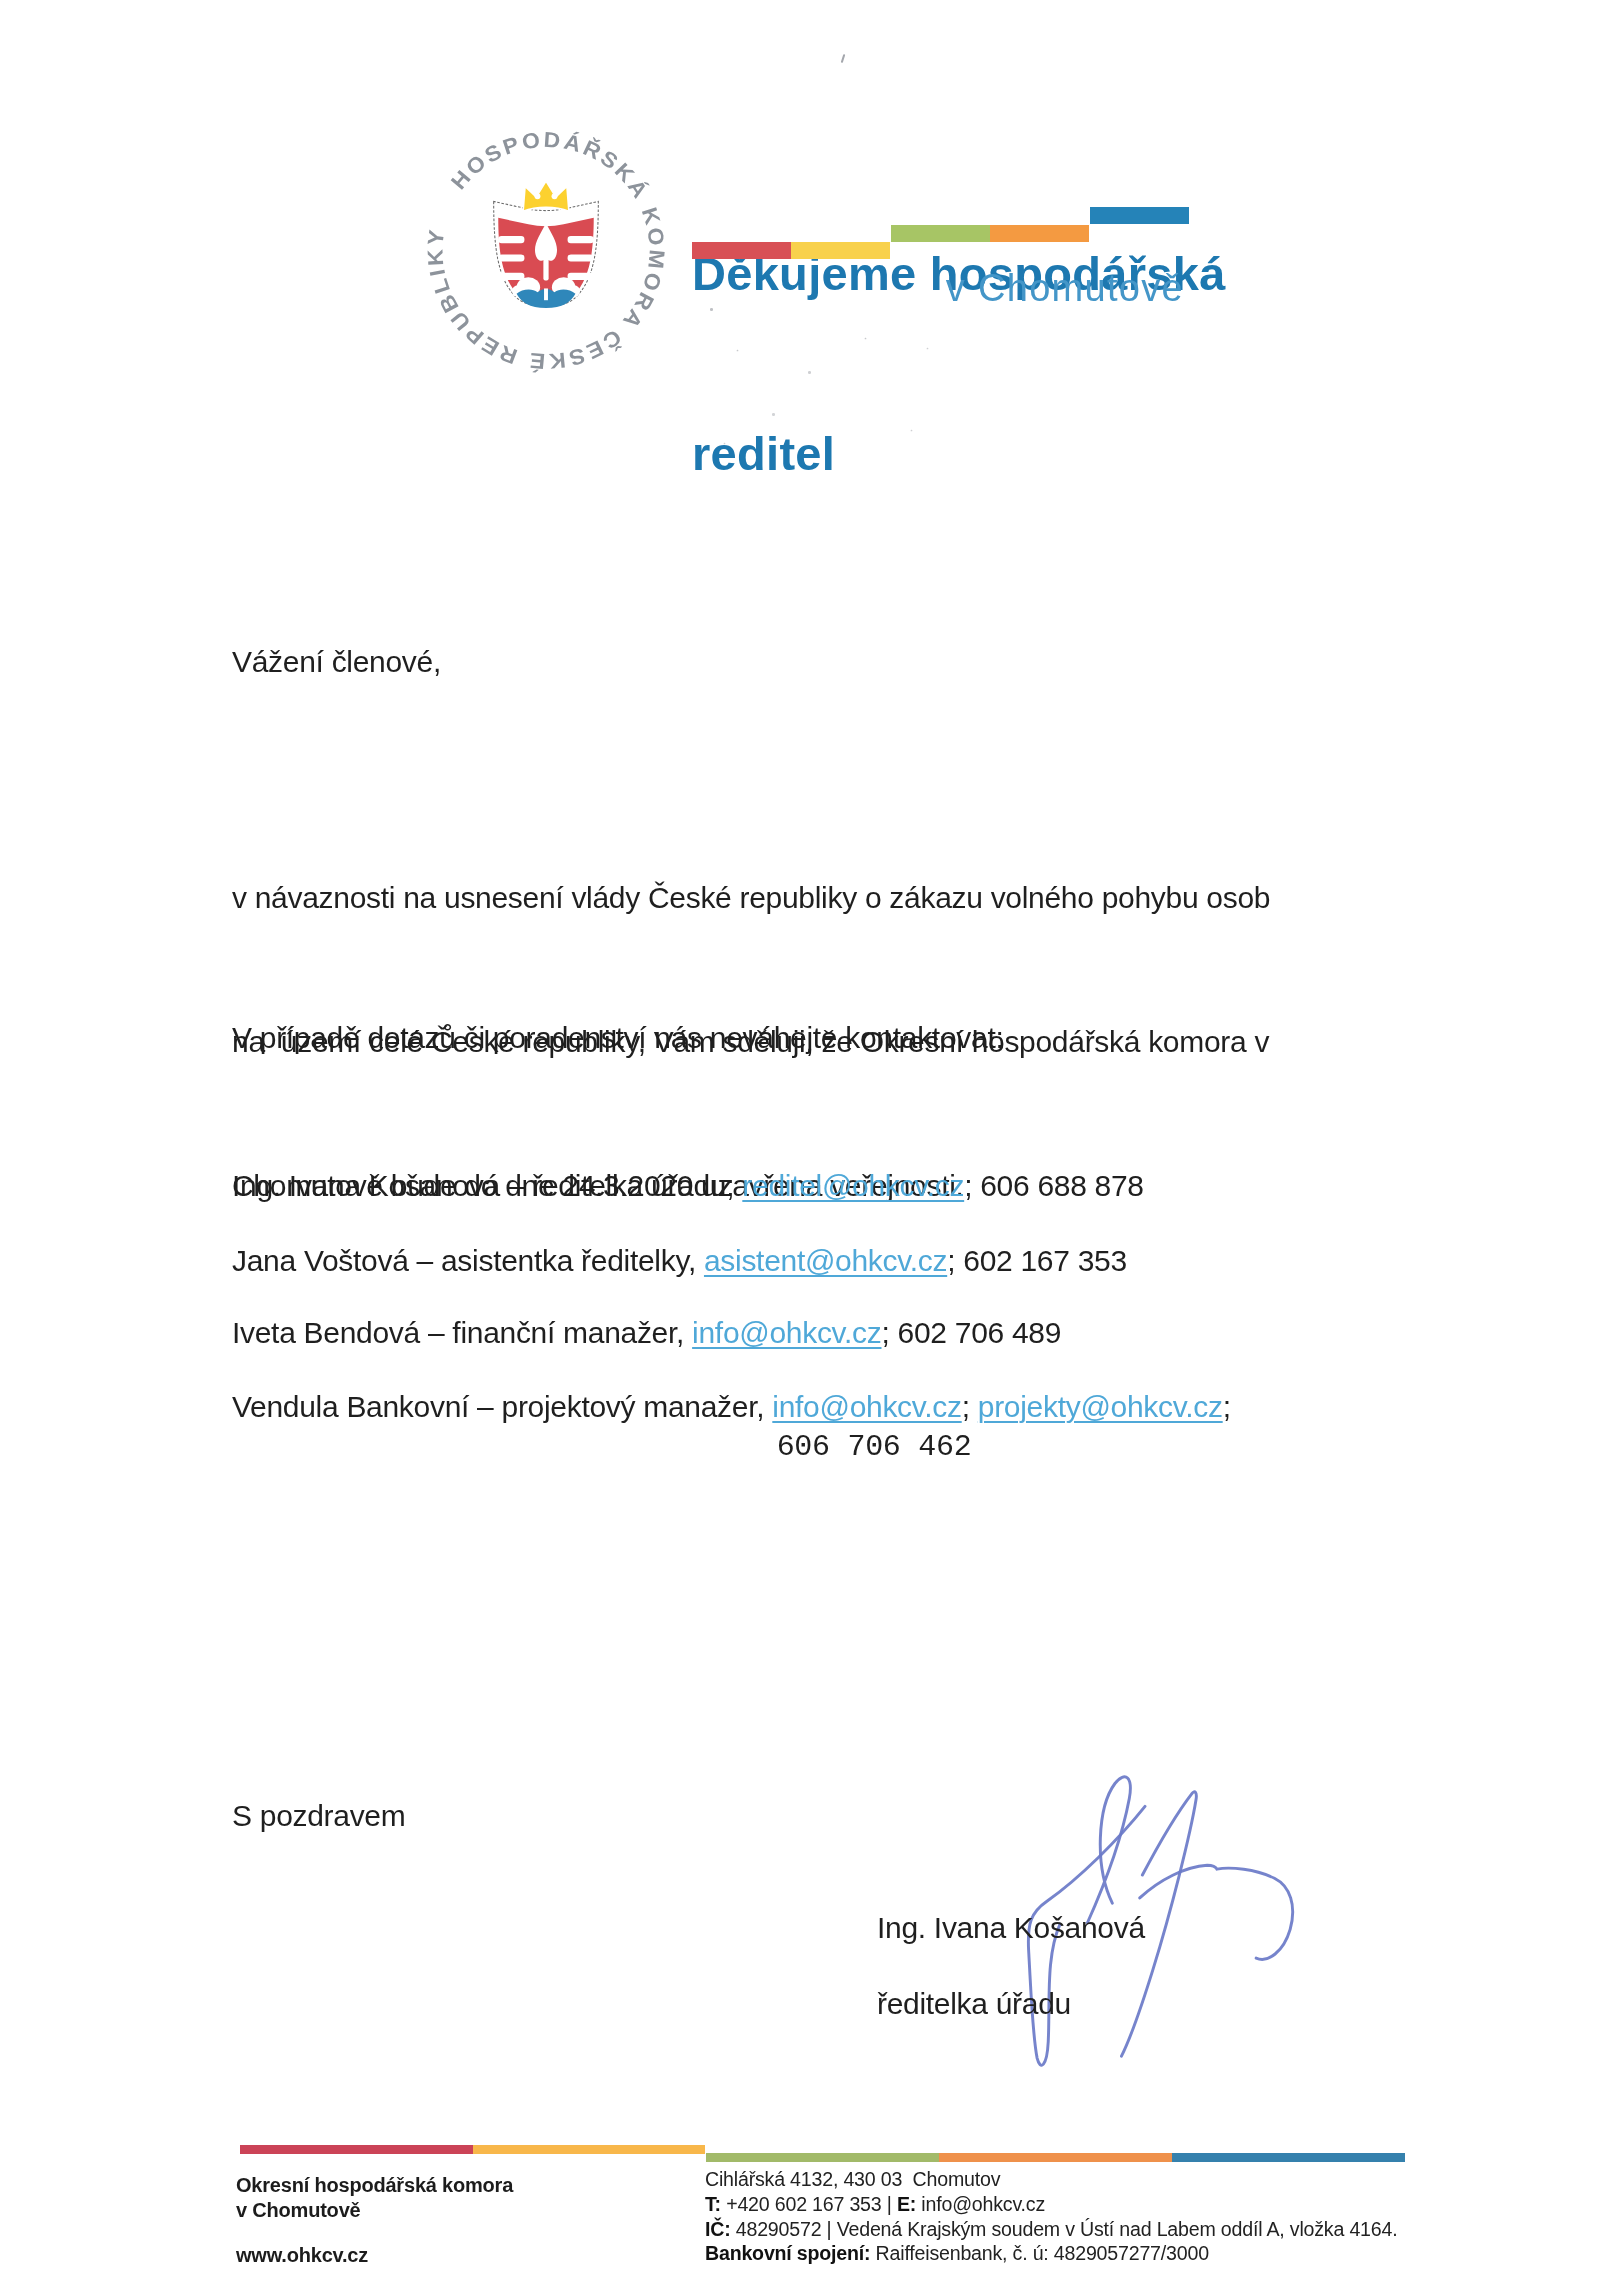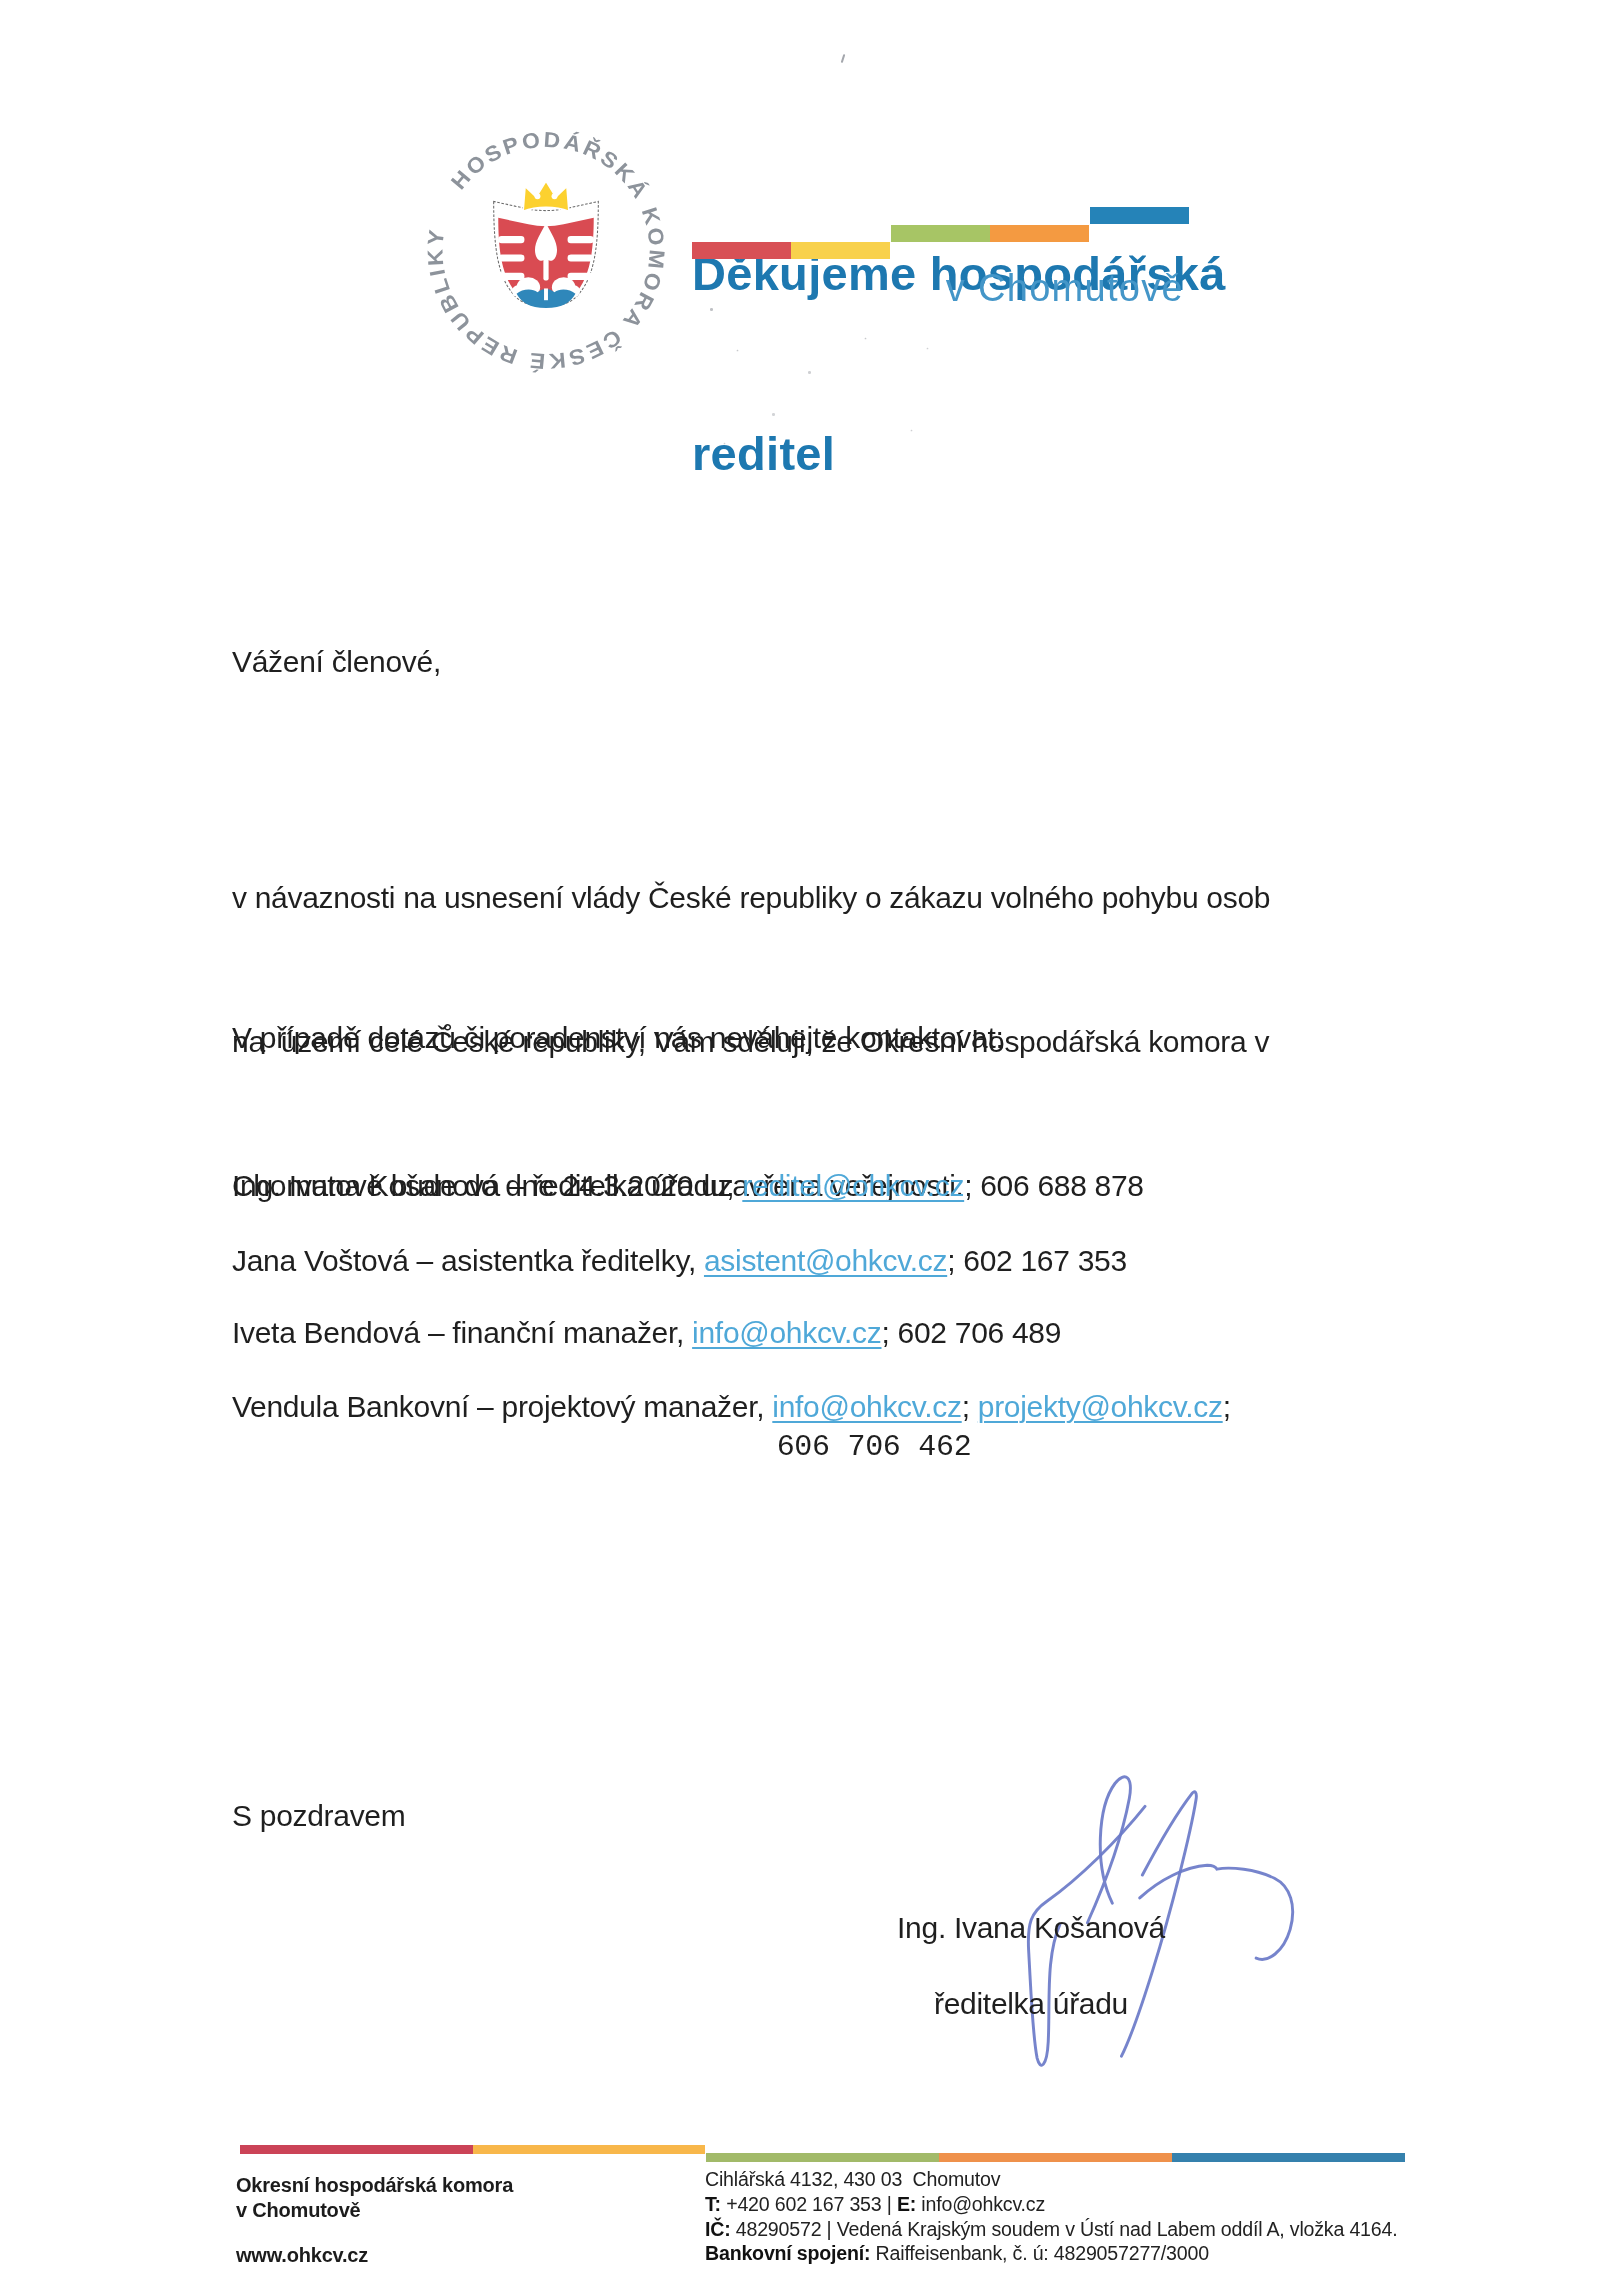--- a/index.html
+++ b/index.html
@@ -40,21 +40,21 @@
   .line{left:232px;font-size:30px;letter-spacing:-0.3px;white-space:pre-wrap;}
   .para{line-height:48px;}
   .email{
     color:var(--link-blue,#4fa8d8);
     text-decoration:underline;
     text-underline-offset:3.9px;
     text-decoration-thickness:1.6px;
     cursor:pointer;
   }
   .center-block{text-align:center;font-family:Liberation Mono, monospace;}
-  .signer{left:877px;width:308px;text-align:center;font-size:30px;letter-spacing:-0.3px;white-space:pre;}
+  .signer{left:877px;width:308px;font-size:30px;letter-spacing:-0.3px;white-space:pre;}
   
   .sig path{stroke:var(--signature-ink,#6a79c8);stroke-width:4.5;fill:none;stroke-linecap:round;opacity:.92;}
   
   .fbar{height:8.5px;}
   .f-left{font-weight:bold;font-size:20px;letter-spacing:-0.2px;color:#1c1c1c;white-space:pre;}
   .f-right{font-size:19.6px;letter-spacing:-0.2px;color:#222;white-space:pre-wrap;}
   .f-right b{font-weight:bold;color:#111;}
   
   .speck{width:2.6px;height:2.6px;border-radius:50%;background:rgba(95,100,110,.4);
     box-shadow: 26px 41px 0 -0.7px rgba(95,100,110,.35),

